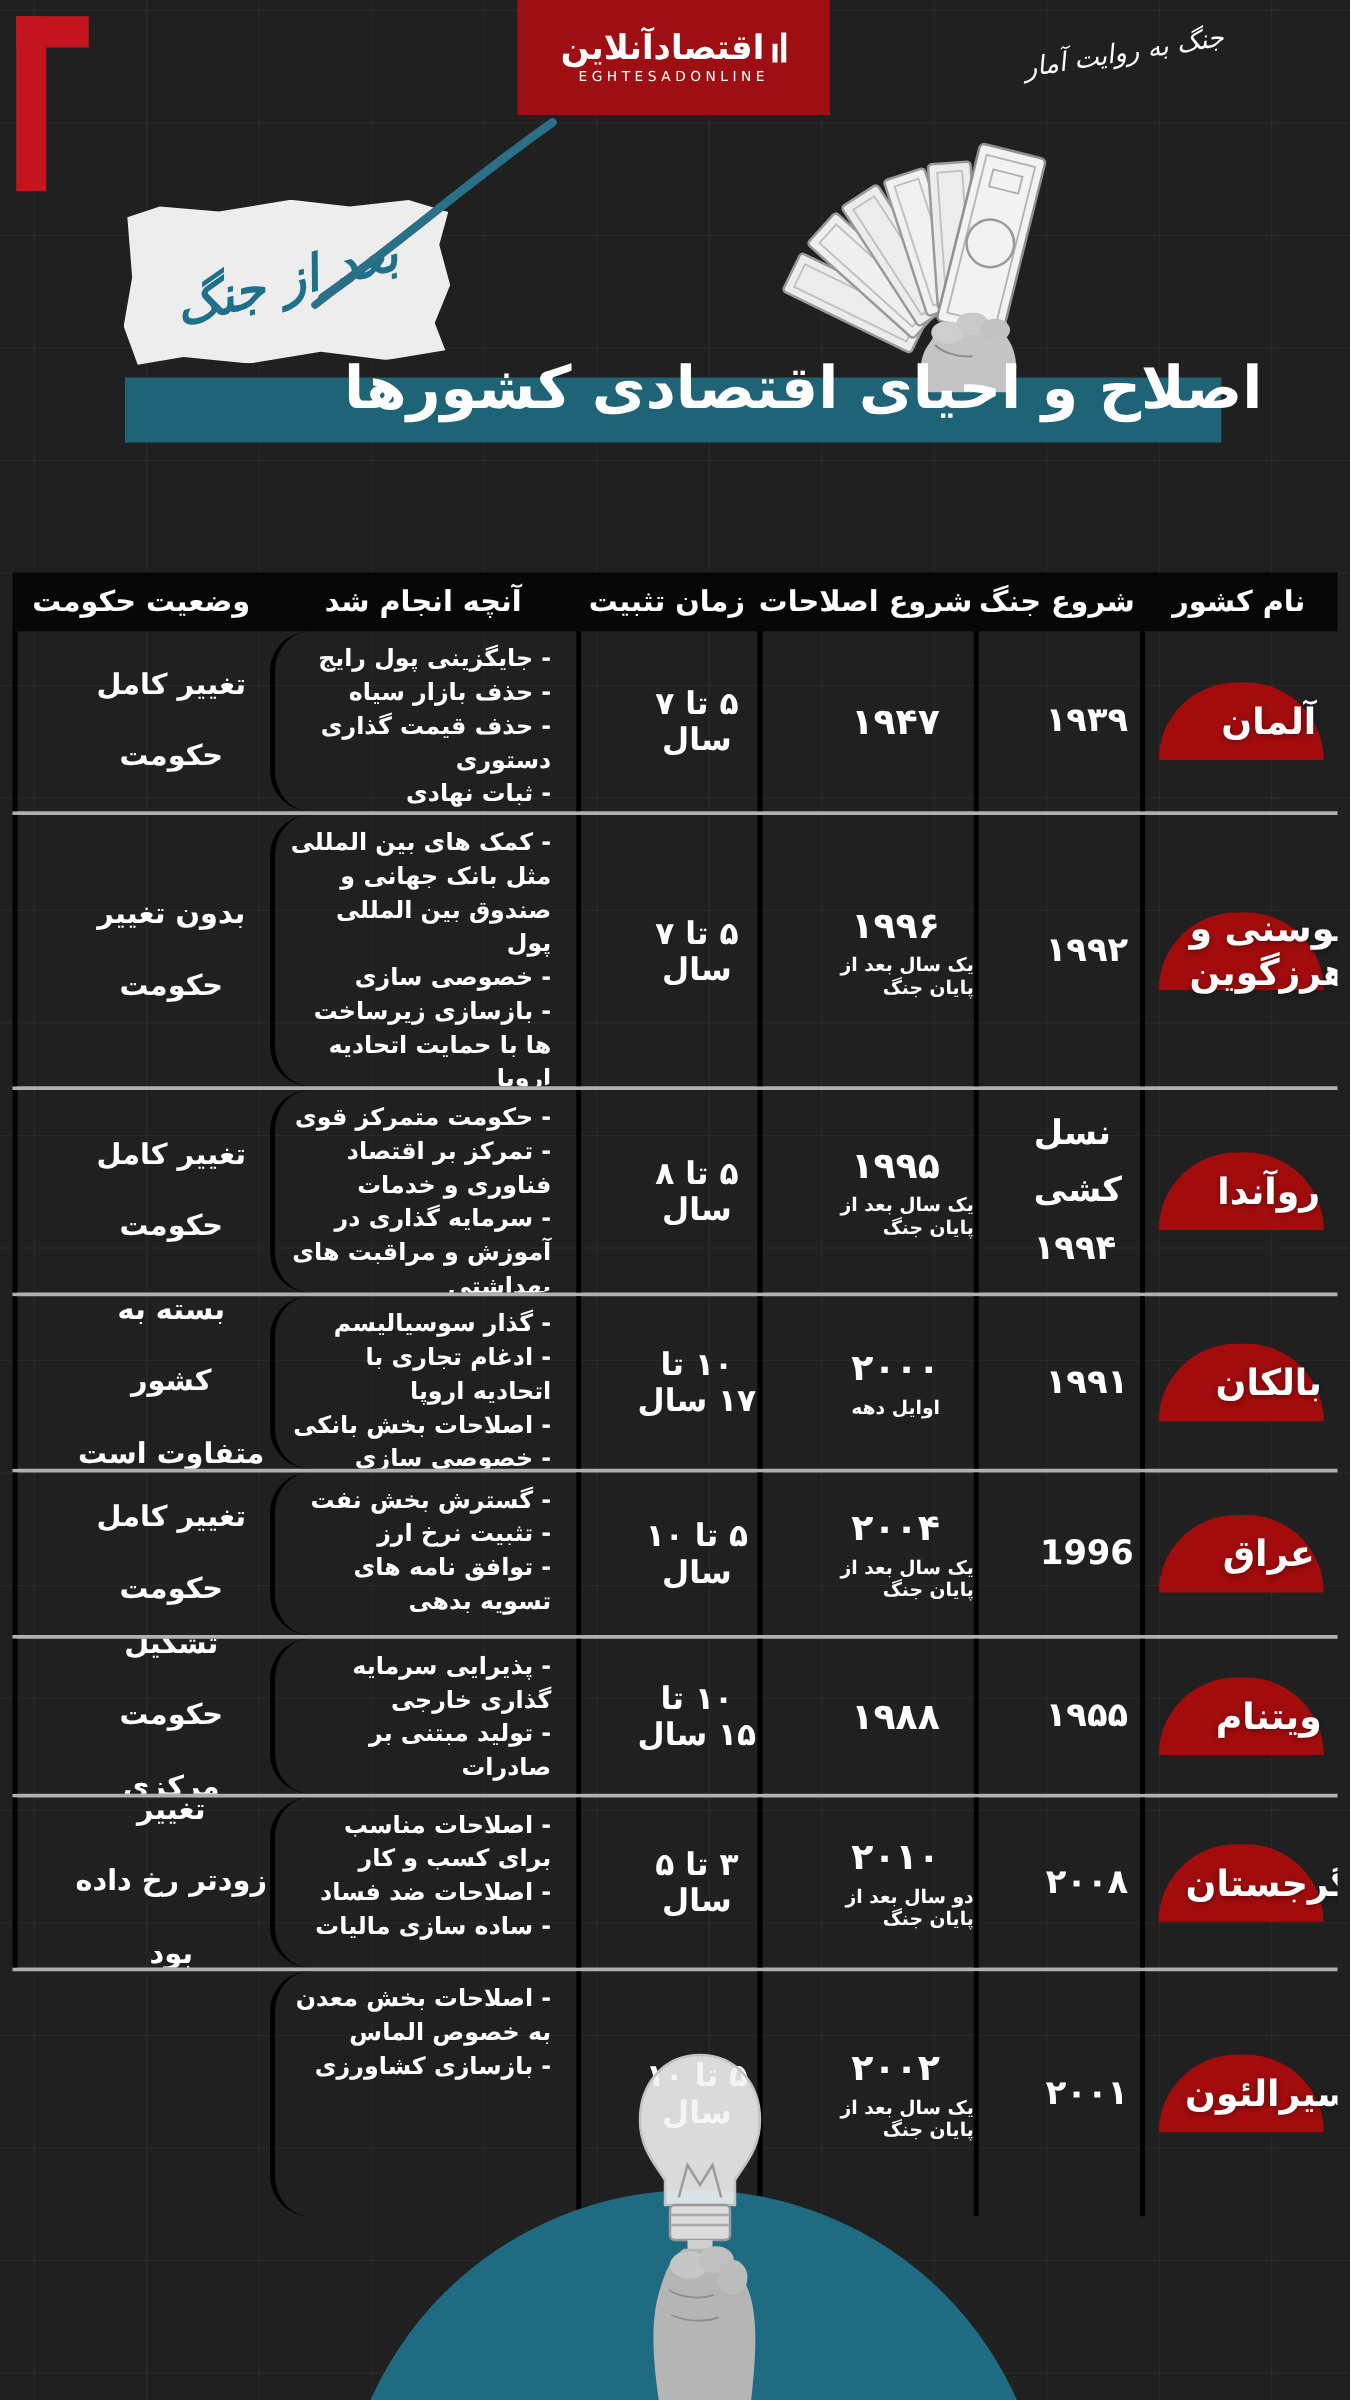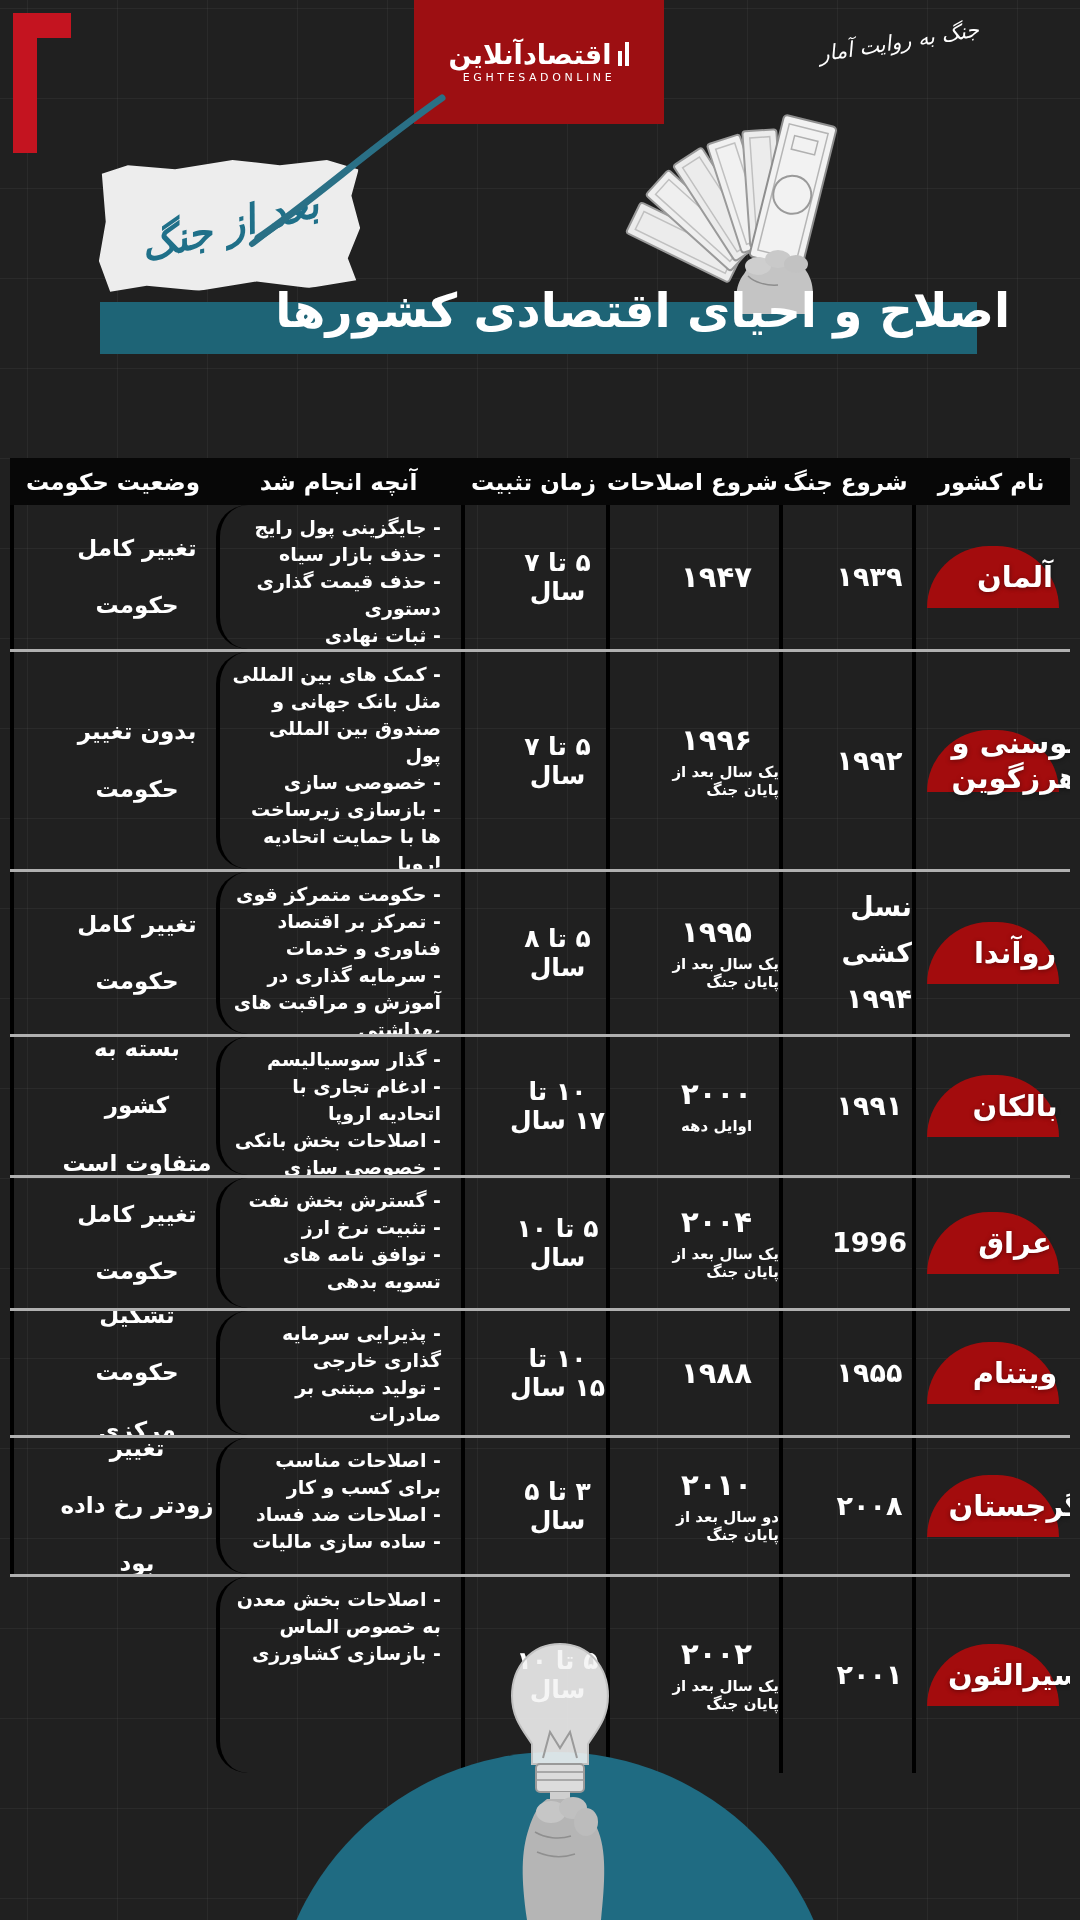--- a/index.html
+++ b/index.html
@@ -10,21 +10,21 @@
     background-image:
       linear-gradient(rgba(255,255,255,0.042) 1px, transparent 1px),
       linear-gradient(90deg, rgba(255,255,255,0.042) 1px, transparent 1px);
     background-size:90px 90px;background-position:27px 8px;
   }
   
   .pagenum{position:absolute;left:13px;top:13px;width:58px;height:140px;}
   .pagenum::before{content:"";position:absolute;left:0;top:0;width:24px;height:140px;background:#c41420;}
   .pagenum::after{content:"";position:absolute;left:0;top:0;width:58px;height:25px;background:#c41420;}
   
-  .logo{position:absolute;left:414px;top:0;width:250px;height:124px;background:#9d0f12;
+  .logo{position:absolute;left:414px;top:0;width:250px;height:92px;background:#9d0f12;
         display:flex;flex-direction:column;align-items:center;justify-content:center;gap:3px;}
   .logo-row{display:flex;direction:rtl;align-items:flex-end;gap:7px;}
   .logo-bars{display:flex;align-items:flex-end;gap:3px;padding-bottom:2px;}
   .logo-bars i{display:block;width:4px;background:#fff;}
   .logo-bars i.b1{height:24px;} .logo-bars i.b2{height:15px;}
   .logo-fa{font-size:27px;font-weight:bold;line-height:1;}
   .logo-en{font-size:11px;letter-spacing:3.6px;font-weight:normal;color:#fff;}
   
   .tagline{position:absolute;right:66px;top:30px;width:230px;text-align:center;
            font-size:21px;font-style:italic;direction:rtl;transform:rotate(-9deg);color:#fff;}
@@ -47,21 +47,21 @@
   .hcell{display:flex;align-items:center;justify-content:center;font-size:23px;font-weight:bold;}
   .row{border-bottom:3px solid #b0b0b0;}
   .row.last{border-bottom:none;}
   .cell{border-left:4px solid #000;box-sizing:border-box;display:flex;align-items:center;
         justify-content:center;min-width:0;overflow:hidden;padding-left:44px;}
   .c-country{position:relative;}
   .badge{position:absolute;left:50%;top:50%;transform:translate(-50%,-50%);width:132px;height:62px;
          background:#a30c0d;border-radius:80px 80px 0 0;}
   .country-label{position:relative;font-size:29px;font-weight:bold;text-align:center;
                  white-space:pre-line;line-height:1.2;text-shadow:0 1px 5px rgba(0,0,0,.4);}
-  .c-war{font-size:27px;font-weight:bold;text-align:right;white-space:pre-line;line-height:1.7;}
+  .c-war{font-size:27px;font-weight:bold;text-align:left;white-space:pre-line;line-height:1.7;}
   .c-reform{flex-direction:column;gap:6px;}
   .reform-year{font-size:29px;font-weight:bold;}
   .reform-note{font-size:15px;font-weight:bold;}
   .c-stab{font-size:25px;font-weight:bold;text-align:center;}
   .c-actions{flex-direction:column;align-items:flex-start;justify-content:flex-start;
              padding:9px 20px 6px 10px;font-size:19px;font-weight:bold;text-align:right;border-radius:32px;}
   .ai{line-height:1.42;}
   .ai::before{content:"-  ";}
   .c-gov{font-size:23px;font-weight:bold;text-align:center;white-space:pre-line;line-height:2.5;}
   

